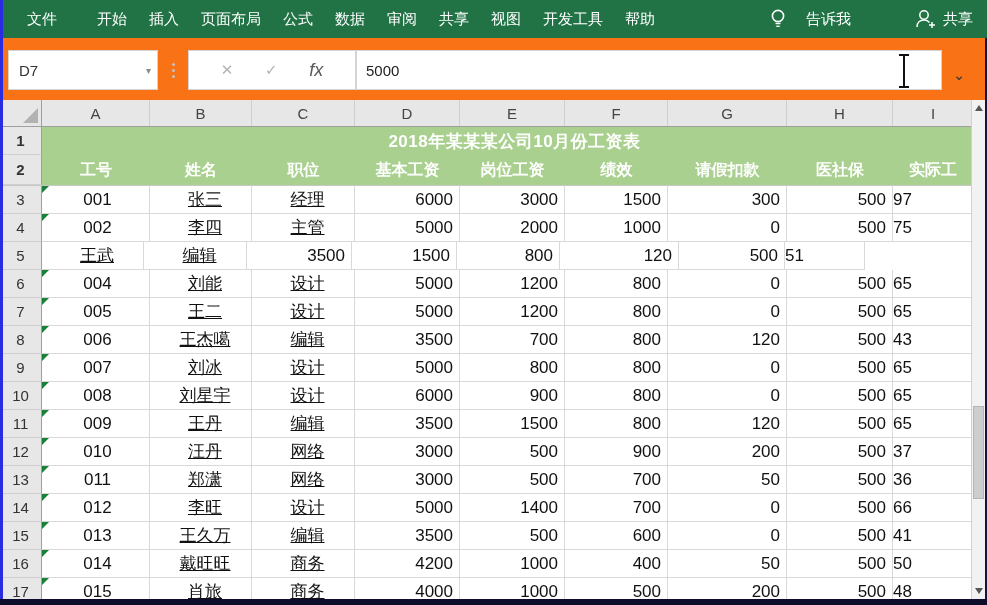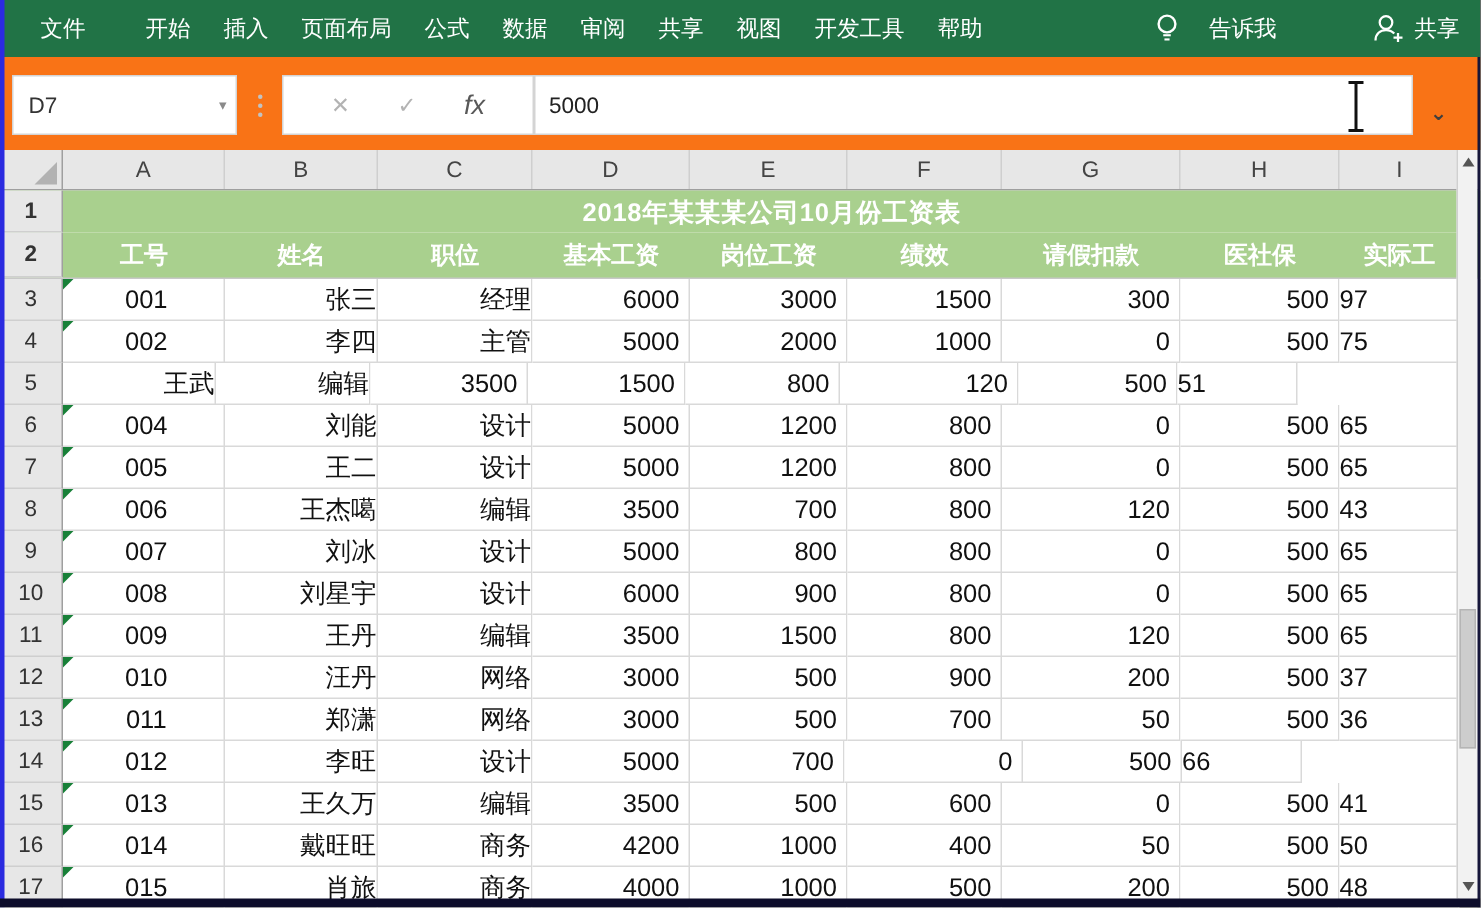--- a/index.html
+++ b/index.html
@@ -44,21 +44,21 @@
 
   .grid-row { display:flex; height:28px; }
   .rowhdr { width:42px; background:#e7e7e7; border-right:1px solid #9f9f9f; border-bottom:1px solid #cfcfcf; display:flex; align-items:center; justify-content:center; font-size:15px; color:#333; flex:0 0 42px; }
   .band { background:var(--fill,#A9D08E); color:#fff; font-weight:bold; }
   .title-band { height:28px; }
   .hdr-band { height:31px; border-bottom:1px solid #c8c8c8; }
   .title-cell { flex:1; display:flex; align-items:center; justify-content:center; font-size:17px; letter-spacing:.5px; }
   .hdr-cell { display:flex; align-items:center; justify-content:center; font-size:16px; }
   .cell { position:relative; border-right:1px solid #d9d9d9; border-bottom:1px solid #d9d9d9; font-size:17px; color:#111; display:flex; align-items:center; background:#fff; overflow:hidden; }
   .cell.al { justify-content:center; padding-left:4px; }
-  .cell.alp { justify-content:flex-end; padding-left:9px; }
+  .cell.alp { justify-content:center; padding-left:9px;text-decoration:underline; }
   .cell.ar { justify-content:flex-end; padding-right:6px; }
   .cell.ari { justify-content:flex-start; padding-right:2px; }
   .cell .etri { position:absolute; top:0; left:0; width:0; height:0; border-top:7px solid #188038; border-right:7px solid transparent; }
 
   .col-A{width:108px;flex:0 0 108px} .col-B{width:102px;flex:0 0 102px} .col-C{width:103px;flex:0 0 103px}
   .col-D{width:105px;flex:0 0 105px} .col-E{width:105px;flex:0 0 105px} .col-F{width:103px;flex:0 0 103px}
   .col-G{width:119px;flex:0 0 119px} .col-H{width:106px;flex:0 0 106px} .col-I{width:80px;flex:0 0 80px}
   .colhdr.col-I{border-right:none}
 
   
@@ -520,20 +520,23 @@
           </div>
           <div class="cell alp col-B">
             <span>李旺</span>
           </div>
           <div class="cell alp col-C">
             <span>设计</span>
           </div>
           <div class="cell ar col-D">
             <span>5000</span>
           </div>
+          <div class="cell ar col-E">
+            <span>1400</span>
+          </div>
           <div class="cell ar col-F">
             <span>700</span>
           </div>
           <div class="cell ar col-G">
             <span>0</span>
           </div>
           <div class="cell ar col-H">
             <span>500</span>
           </div>
           <div class="cell ari col-I">

